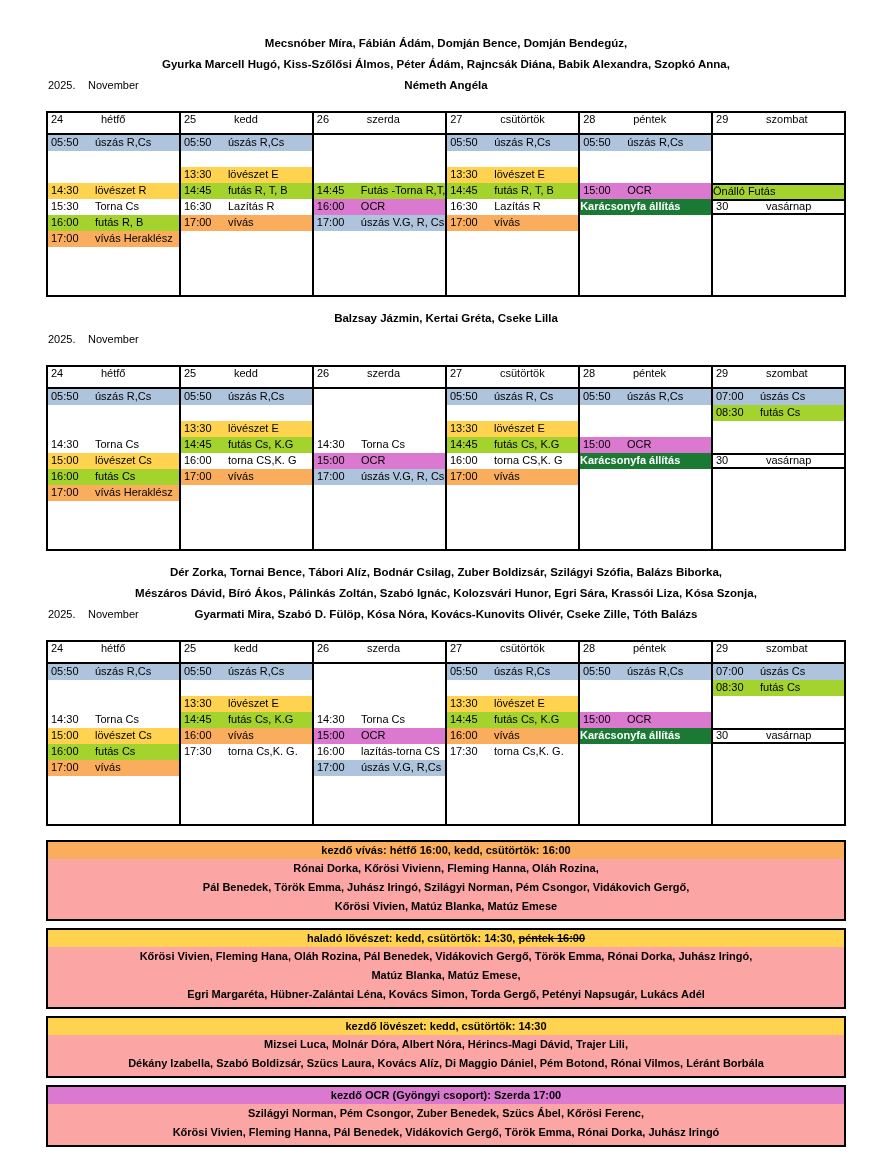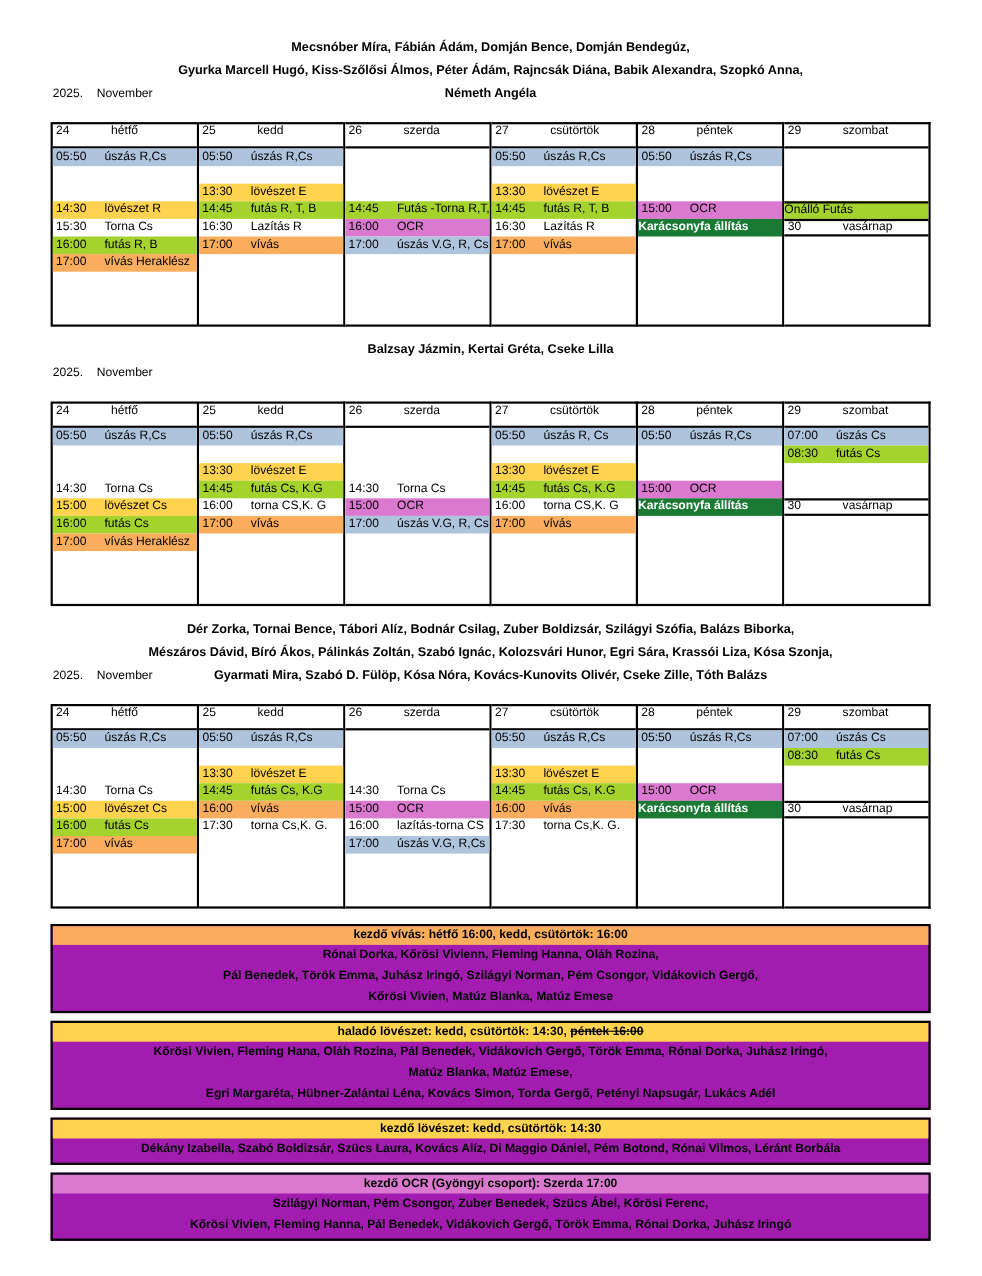--- a/index.html
+++ b/index.html
@@ -31,21 +31,21 @@
   .row.bt { border-top: 2px solid #000; line-height: 13px; }
 
   .c-blue    { background: #AEC3DC; }
   .c-yellow  { background: #FFD34F; }
   .c-green   { background: #A4D32E; }
   .c-orange  { background: #F9AD5D; }
   .c-magenta { background: #DB79D0; }
   .c-dgreen  { background: #1A7A34; color: #fff; font-weight: bold; }
 
   
-  .box { border: 2px solid #000; margin-bottom: 7px; text-align: center; font-weight: bold; padding-bottom: 3px; background: #a21caf; }
+  .box { border: 2px solid #000; margin-bottom: 7px; text-align: center; font-weight: bold; padding-bottom: 3px; background: #fca5a5; }
   .bh { height: 17px; line-height: 17px; }
   .b-orange  .bh { background: #F9AD5D; }
   .b-yellow  .bh { background: #FFD34F; }
   .b-magenta .bh { background: #DB79D0; }
   .bl { height: 19px; line-height: 19px; white-space: nowrap; }
   .strike { text-decoration: line-through; }
 </style>
 </head>
 <body>
 
@@ -311,20 +311,21 @@
       <div class="bl">Kőrösi Vivien, Matúz Blanka, Matúz Emese</div>
     </div>
     <div class="box b-yellow">
       <div class="bh"><span>haladó lövészet: kedd, csütörtök: 14:30, </span><span class="strike">péntek 16:00</span></div>
       <div class="bl">Kőrösi Vivien, Fleming Hana, Oláh Rozina, Pál Benedek, Vidákovich Gergő, Török Emma, Rónai Dorka, Juhász Iringó,</div>
       <div class="bl">Matúz Blanka, Matúz Emese,</div>
       <div class="bl">Egri Margaréta, Hübner-Zalántai Léna, Kovács Simon, Torda Gergő, Petényi Napsugár, Lukács Adél</div>
     </div>
     <div class="box b-yellow">
       <div class="bh"><span>kezdő lövészet: kedd, csütörtök: 14:30</span></div>
+      <div class="bl">Mizsei Luca, Molnár Dóra, Albert Nóra, Hérincs-Magi Dávid, Trajer Lili,</div>
       <div class="bl">Dékány Izabella, Szabó Boldizsár, Szücs Laura, Kovács Alíz, Di Maggio Dániel, Pém Botond, Rónai Vilmos, Léránt Borbála</div>
     </div>
     <div class="box b-magenta">
       <div class="bh"><span>kezdő OCR (Gyöngyi csoport):  Szerda 17:00</span></div>
       <div class="bl">Szilágyi Norman, Pém Csongor, Zuber Benedek, Szücs Ábel, Kőrösi Ferenc,</div>
       <div class="bl">Kőrösi Vivien, Fleming Hanna, Pál Benedek, Vidákovich Gergő, Török Emma, Rónai Dorka, Juhász Iringó</div>
     </div>
   </div>
 
 </body></html>

